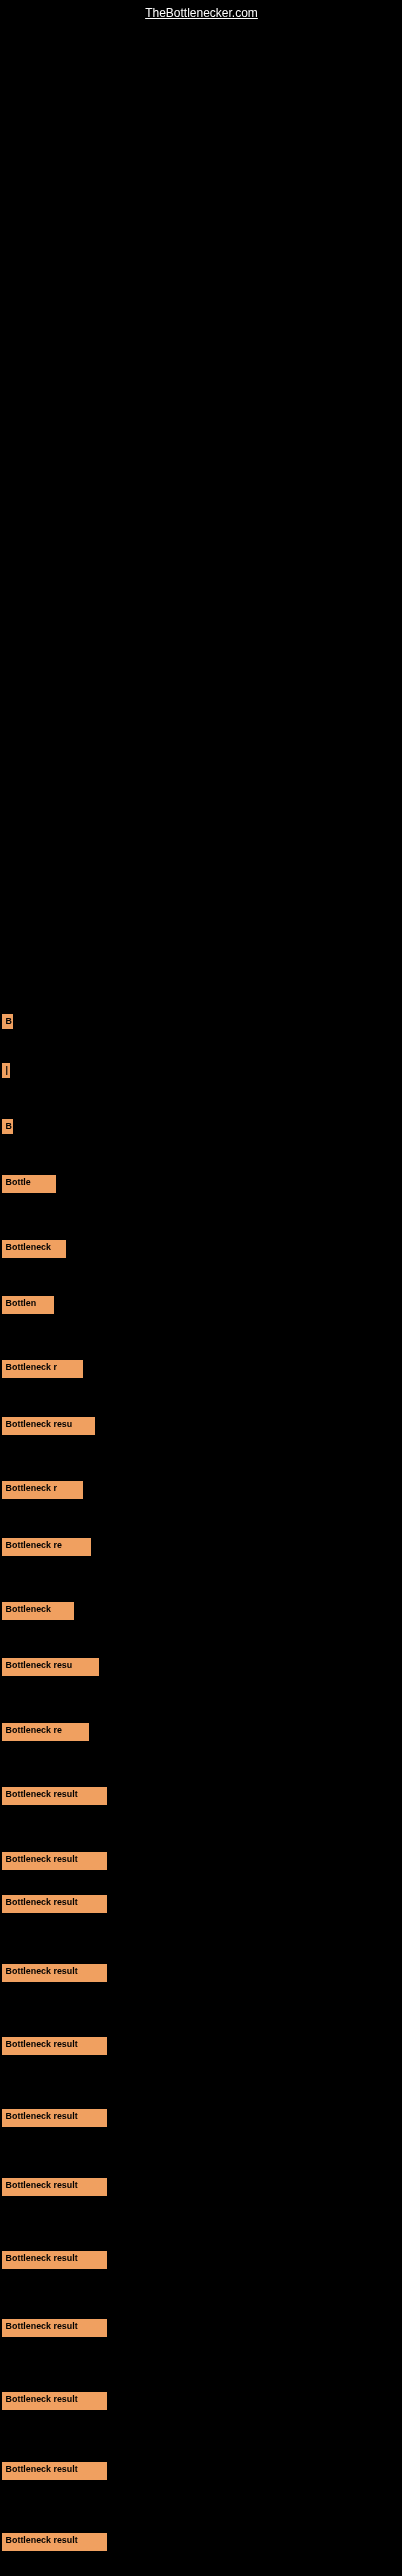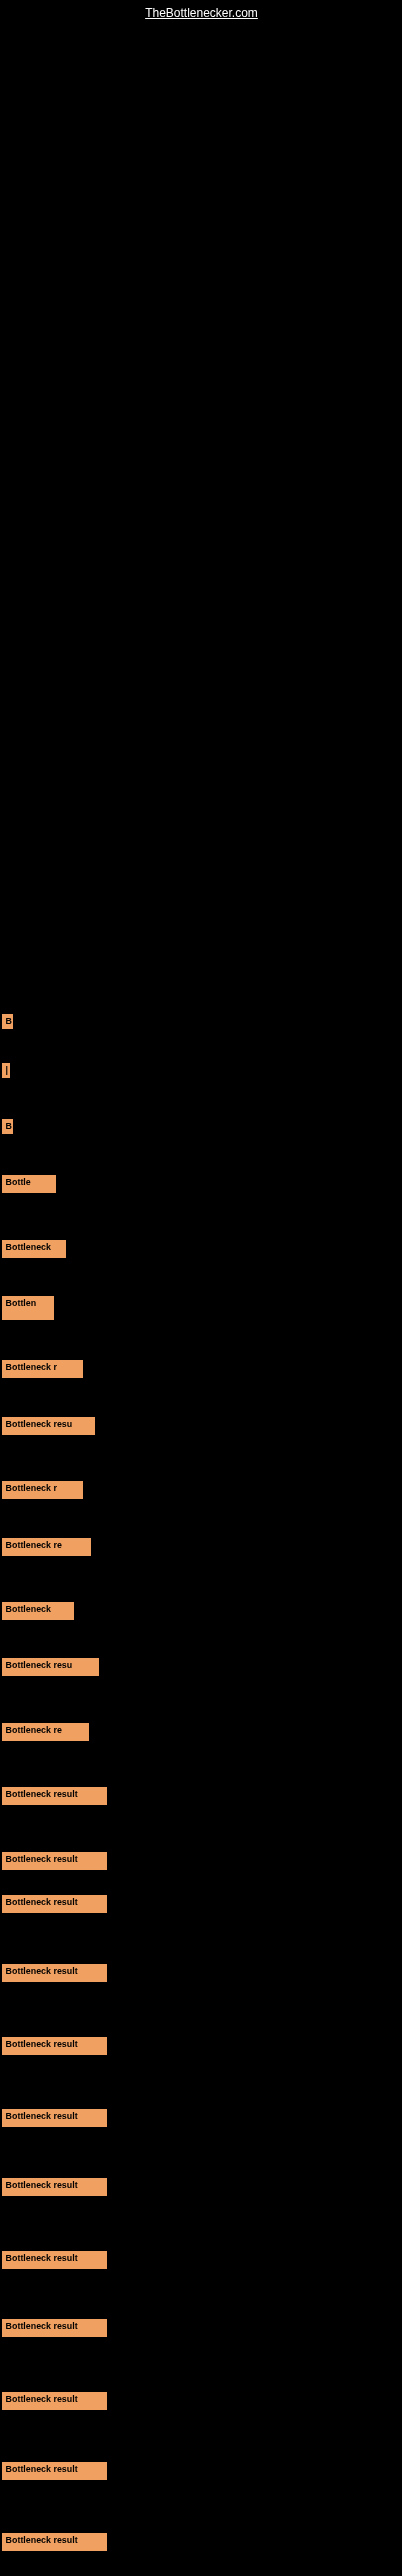--- a/index.html
+++ b/index.html
@@ -39,21 +39,21 @@
 <body>
 
 <span class="site-title">TheBottlenecker.com</span>
 
 <div id="labels-container">
     <div class="bottleneck-label" style="top: 1014px; left: 1.6px; width: 11.3px; height: 14.5px;">B</div>
     <div class="bottleneck-label" style="top: 1063px; left: 1.6px; width: 6.4px; height: 14.5px;">|</div>
     <div class="bottleneck-label" style="top: 1119px; left: 1.6px; width: 11.3px; height: 14.5px;">B</div>
     <div class="bottleneck-label" style="top: 1175px; left: 1.6px; width: 54px; height: 17.7px;">Bottle</div>
     <div class="bottleneck-label" style="top: 1240px; left: 1.6px; width: 64px; height: 17.7px;">Bottleneck</div>
-    <div class="bottleneck-label" style="top: 1296px; left: 1.6px; width: 52px; height: 24px;">Bottlen</div>
+    <div class="bottleneck-label" style="top: 1296px; left: 1.6px; width: 52px; height: 18px;">Bottlen</div>
     <div class="bottleneck-label" style="top: 1360px; left: 1.6px; width: 81px; height: 17.7px;">Bottleneck r</div>
     <div class="bottleneck-label" style="top: 1417px; left: 1.6px; width: 93px; height: 17.7px;">Bottleneck resu</div>
     <div class="bottleneck-label" style="top: 1481px; left: 1.6px; width: 81px; height: 17.7px;">Bottleneck r</div>
     <div class="bottleneck-label" style="top: 1538px; left: 1.6px; width: 89px; height: 17.7px;">Bottleneck re</div>
     <div class="bottleneck-label" style="top: 1602px; left: 1.6px; width: 72px; height: 17.7px;">Bottleneck</div>
     <div class="bottleneck-label" style="top: 1658px; left: 1.6px; width: 97px; height: 17.7px;">Bottleneck resu</div>
     <div class="bottleneck-label" style="top: 1723px; left: 1.6px; width: 87px; height: 17.7px;">Bottleneck re</div>
     <div class="bottleneck-label" style="top: 1787px; left: 1.6px; width: 105px; height: 17.7px;">Bottleneck result</div>
     <div class="bottleneck-label" style="top: 1852px; left: 1.6px; width: 105px; height: 17.7px;">Bottleneck result</div>
     <div class="bottleneck-label" style="top: 1895px; left: 1.6px; width: 105px; height: 17.7px;">Bottleneck result</div>

